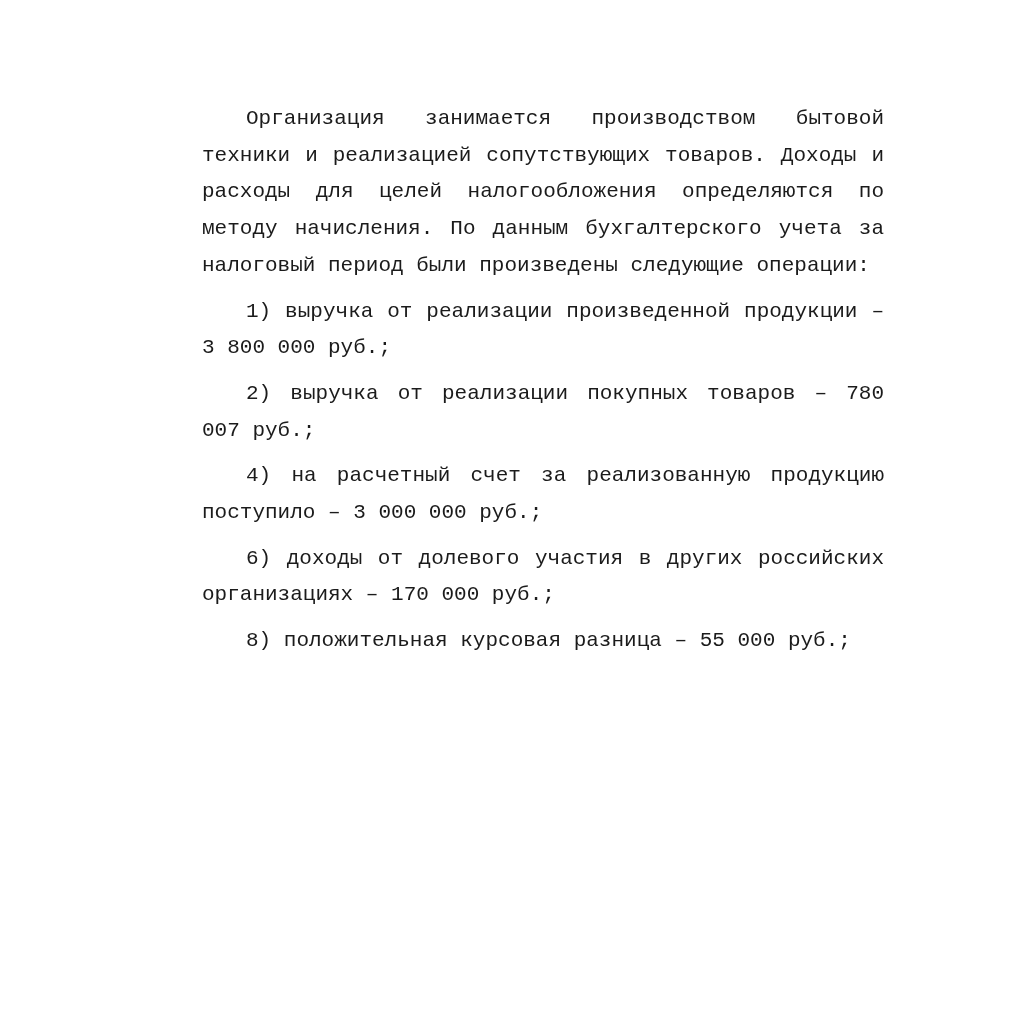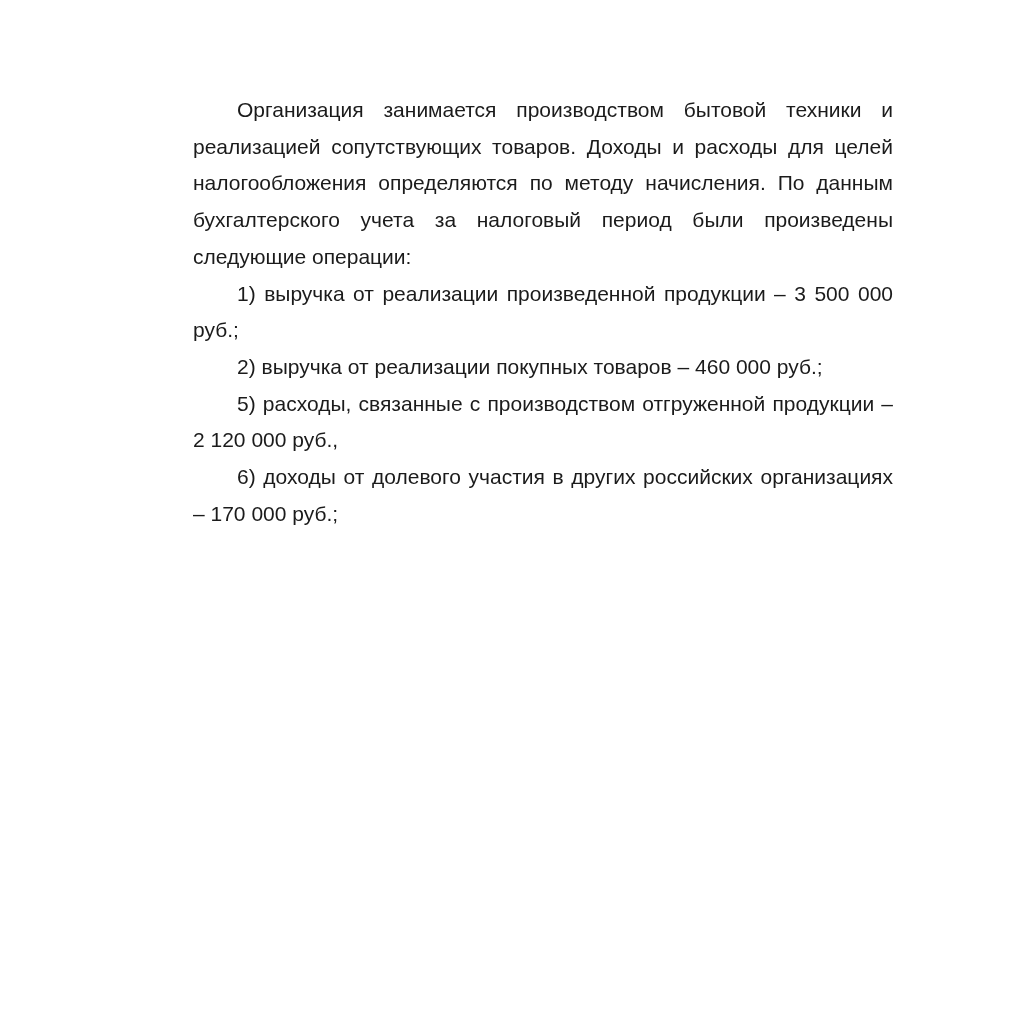--- a/index.html
+++ b/index.html
@@ -11,33 +11,34 @@
     overflow: hidden;
   }
   .page {
     position: absolute;
     left: 193px;
     top: 92px;
     width: 700px;
     background: #ffffff;
   }
   .para {
-    margin: 0;
+    margin: 9px;
     padding: 0;
-    font-family: Liberation Sans, sans-serif;
+    font-family: Liberation Mono, monospace;
     font-size: 21px;
     line-height: 36.7px;
     color: #1b1b1b;
     text-align: justify;
     text-indent: 44px;
     -webkit-font-smoothing: antialiased;
   }
 </style>
 </head>
 <body>
 
 <div class="page">
   <p class="para">Организация занимается производством бытовой техники и реализацией сопутствующих товаров. Доходы и расходы для целей налогообложения определяются по методу начисления. По данным бухгалтерского учета за налоговый период были произведены следующие операции:</p>
-  <p class="para">1) выручка от реализации произведенной продукции – 3 500 000 руб.;</p>
-  <p class="para">2) выручка от реализации покупных товаров – 460 000 руб.;</p>
-  <p class="para">5) расходы, связанные с производством отгруженной продукции – 2 120 000 руб.,</p>
+  <p class="para">1) выручка от реализации произведенной продукции – 3 800 000 руб.;</p>
+  <p class="para">2) выручка от реализации покупных товаров – 780 007 руб.;</p>
+  <p class="para">4) на расчетный счет за реализованную продукцию поступило – 3 000 000 руб.;</p>
   <p class="para">6) доходы от долевого участия в других российских организациях – 170 000 руб.;</p>
+  <p class="para">8) положительная курсовая разница – 55 000 руб.;</p>
 </div>
 
 </body></html>

